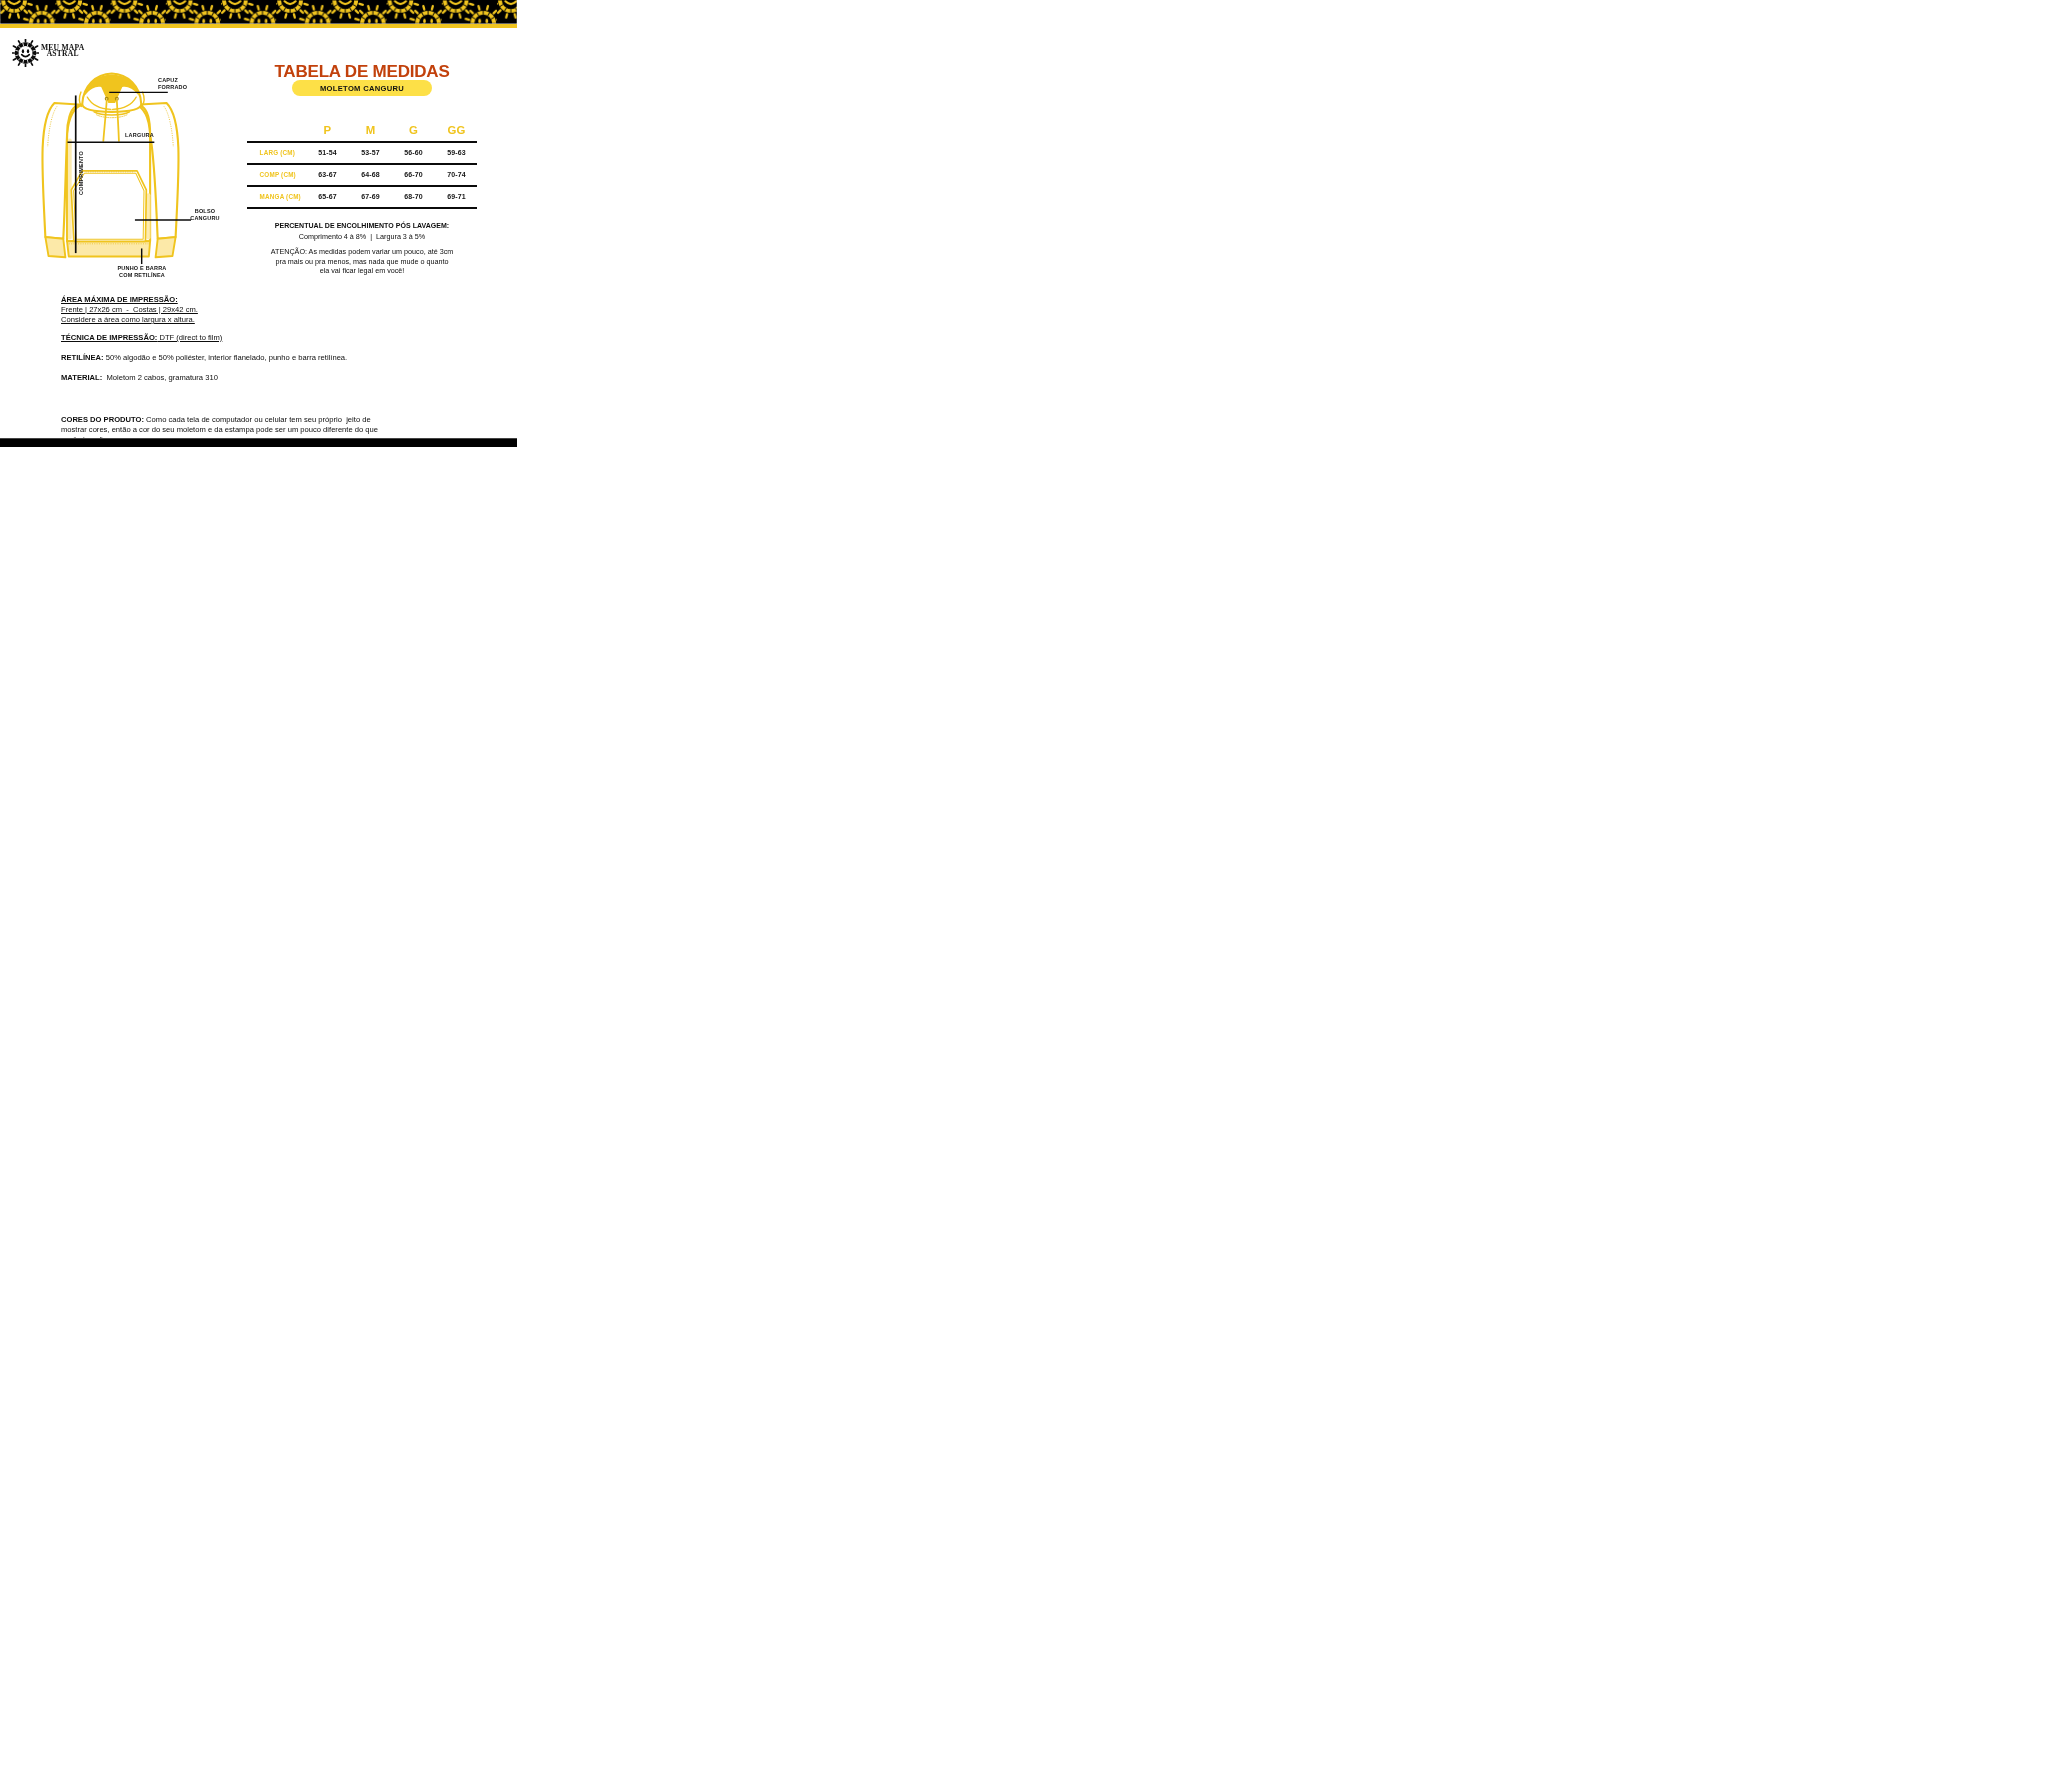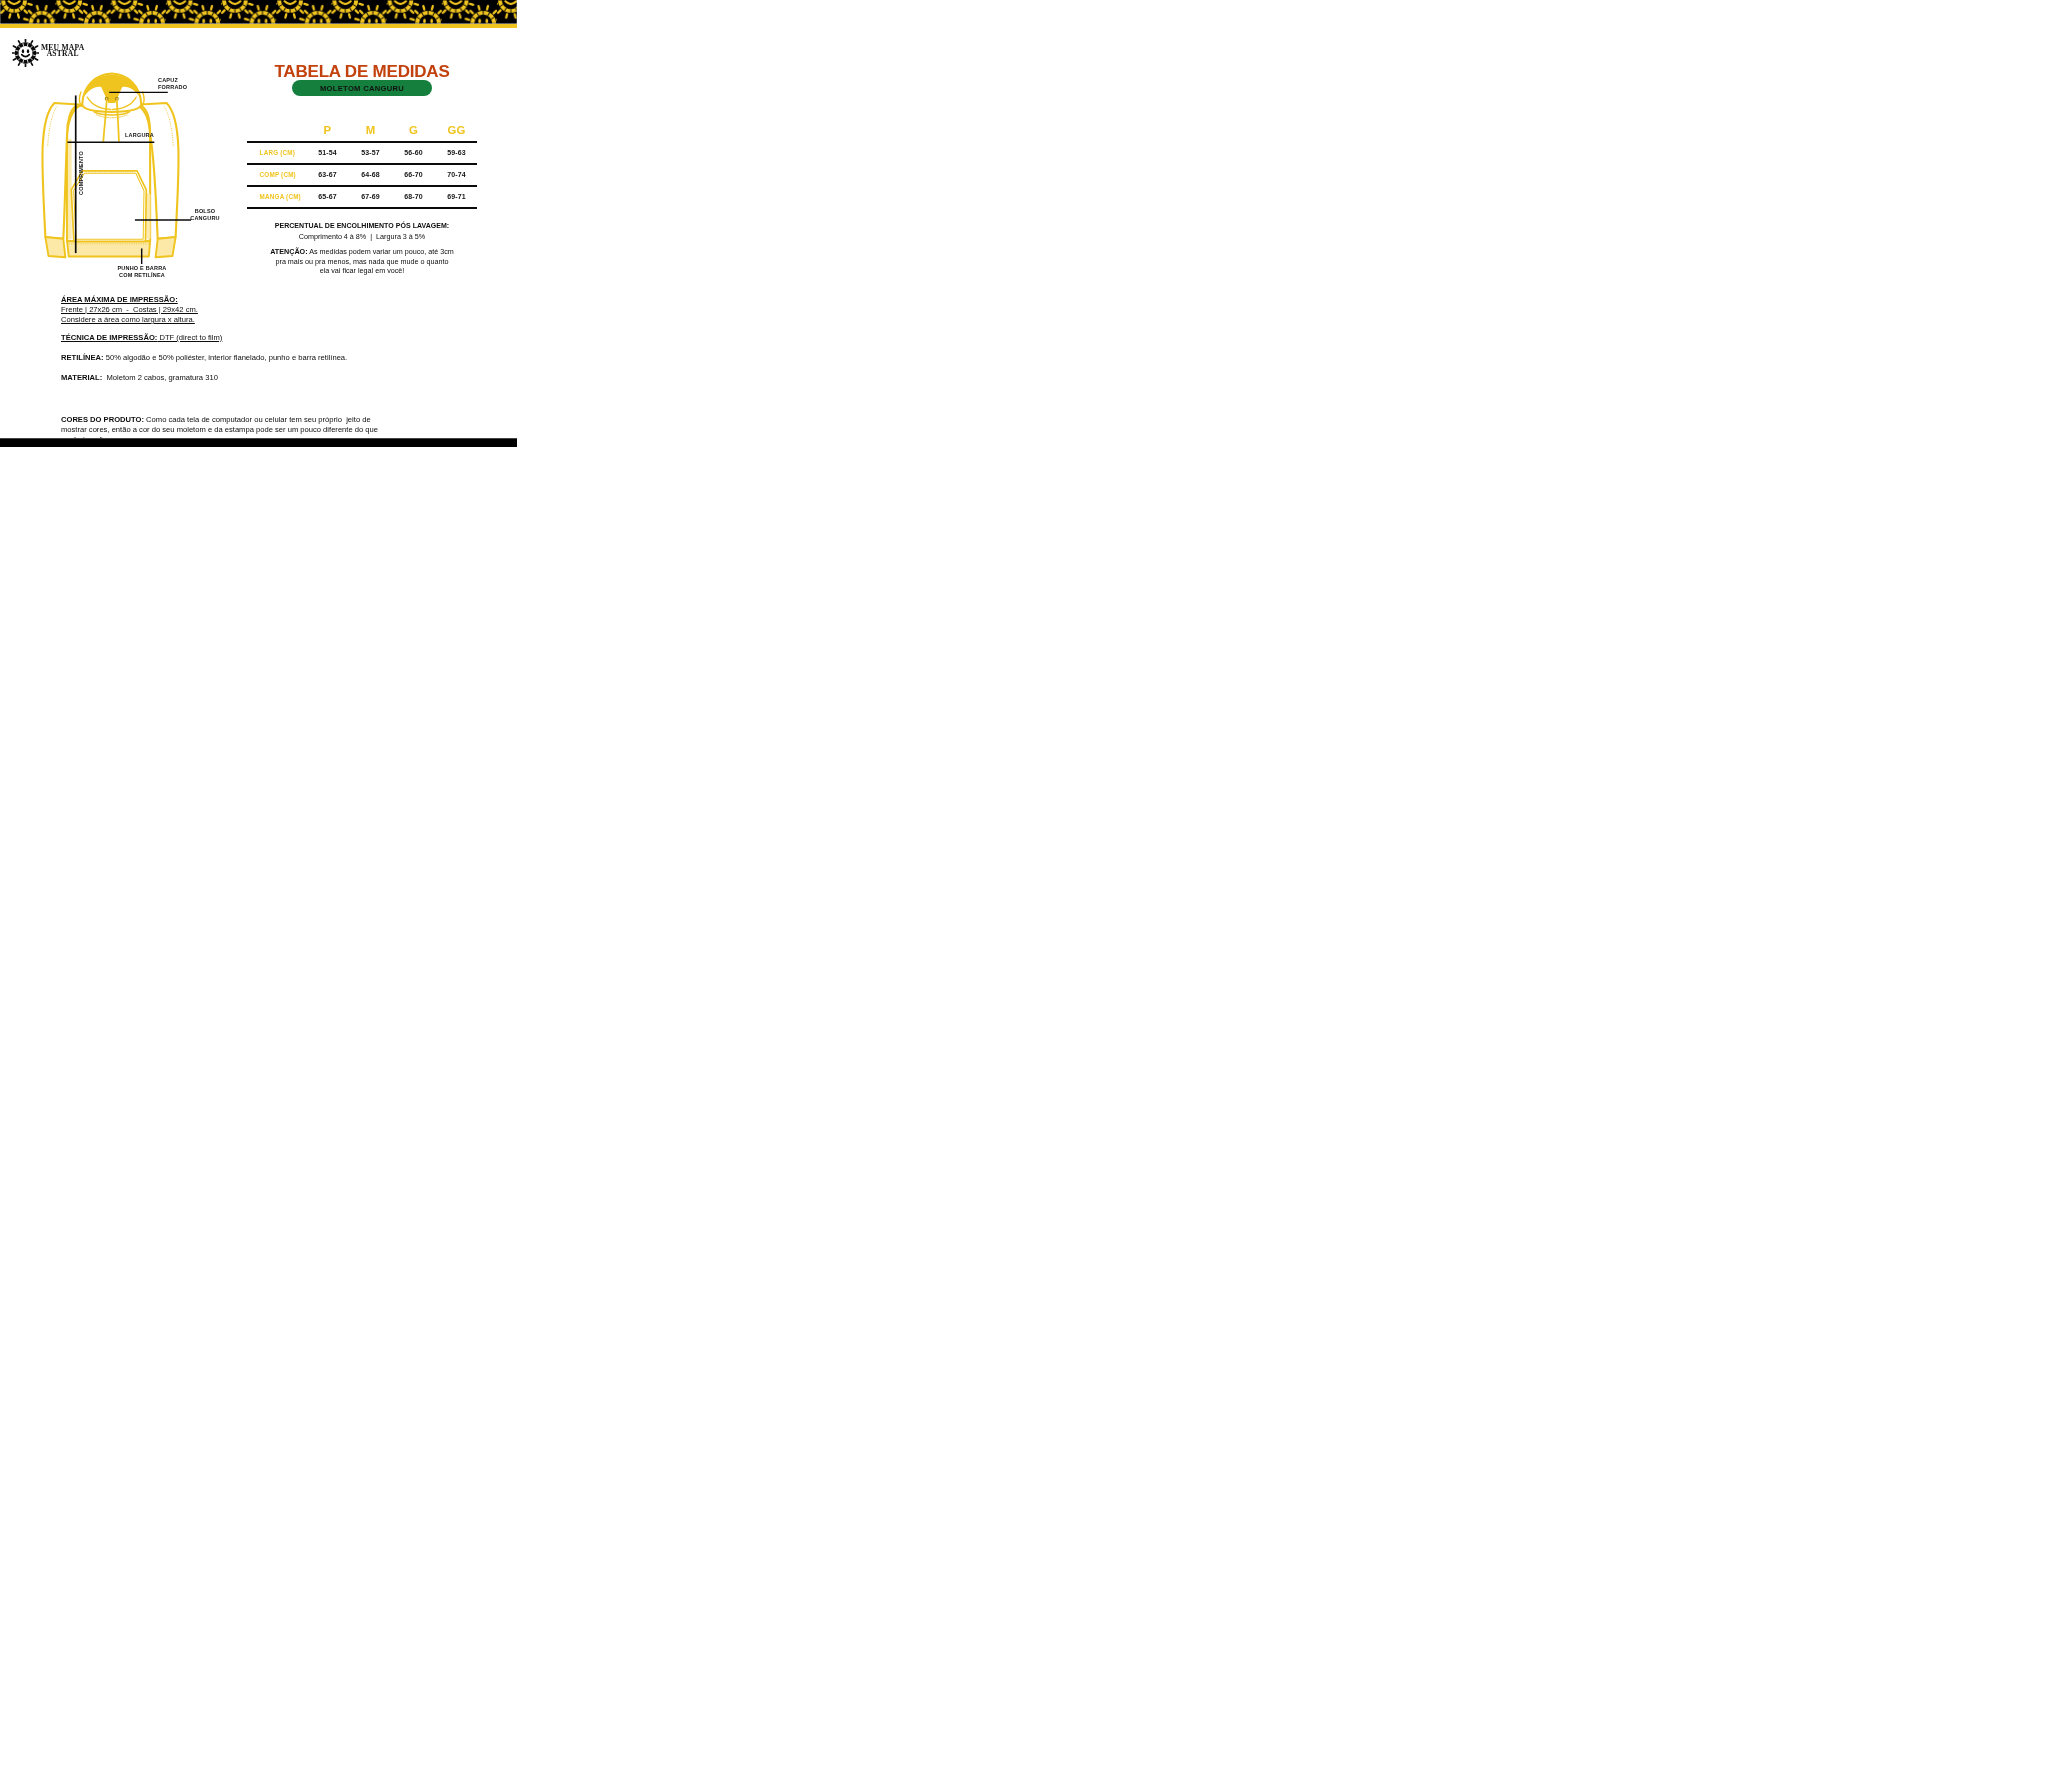--- a/index.html
+++ b/index.html
@@ -12,41 +12,41 @@
 
   
   #logo{position:absolute;left:12.2px;top:39px;width:97px;height:29.5px;font-family:Liberation Serif, serif;}
   #logo-icon{position:absolute;left:0;top:0;}
   #logo-text{position:absolute;left:25px;top:5.5px;width:51px;color:#101010;
              font-weight:800;font-size:7.6px;line-height:6.3px;letter-spacing:0.2px;text-align:center;}
 
   
   .page-title{position:absolute;left:244px;top:62px;width:236px;text-align:center;
               font-size:17px;font-weight:800;letter-spacing:-0.2px;color:#c2410c;}
-  .badge{position:absolute;left:292px;top:80px;width:140px;height:16px;background:#15803d;
+  .badge{position:absolute;left:292px;top:80px;width:140px;height:16px;background:#fde047;
          border-radius:8px;display:flex;align-items:center;justify-content:center;
          font-size:7.6px;font-weight:700;letter-spacing:0.3px;color:#111;}
 
   
   #size-table{position:absolute;left:247px;top:118px;width:230px;height:91px;}
   .trow{display:grid;grid-template-columns:59px 43px 43px 43px 43px;align-items:center;}
   .thead{height:23px;}
   .thead span{font-size:11.4px;font-weight:700;color:#F0C41E;text-align:center;letter-spacing:0.2px;}
   .tline{position:absolute;left:0;width:230px;height:1.7px;background:#0b0b0b;}
   .tbody-row{height:22px;}
   .rlabel{font-size:6.3px;font-weight:700;color:#F0C41E;letter-spacing:0.2px;padding-left:12.6px;}
   .tcell{font-size:7px;font-weight:600;color:#141414;text-align:center;letter-spacing:0.1px;}
 
   
   #shrink{position:absolute;left:256px;top:222px;width:212px;text-align:center;color:#0d0d0d;}
   #shrink .s-title{font-size:7px;font-weight:800;letter-spacing:0.04px;}
   #shrink .s-vals{font-size:7.2px;margin-top:2.5px;}
   #attention{position:absolute;left:256px;top:247px;width:212px;text-align:center;
              font-size:7.2px;line-height:9.7px;color:#0d0d0d;}
-  #attention .b{font-weight:700;}
+  #attention .b{font-weight:400;}
 
   
   #diagram{position:absolute;left:38px;top:71px;width:194px;height:211px;}
   #diagram svg{position:absolute;left:2.1px;top:0;}
   .dlabel{position:absolute;color:#131313;font-size:5.5px;font-weight:600;
           letter-spacing:0.2px;line-height:6.7px;}
   #lbl-capuz{left:120px;top:6.3px;text-align:left;}
   #lbl-largura{left:87px;top:61px;}
   #lbl-comprimento{left:19px;top:99px;width:47px;height:5.9px;text-align:center;
                    transform:rotate(-90deg);}

